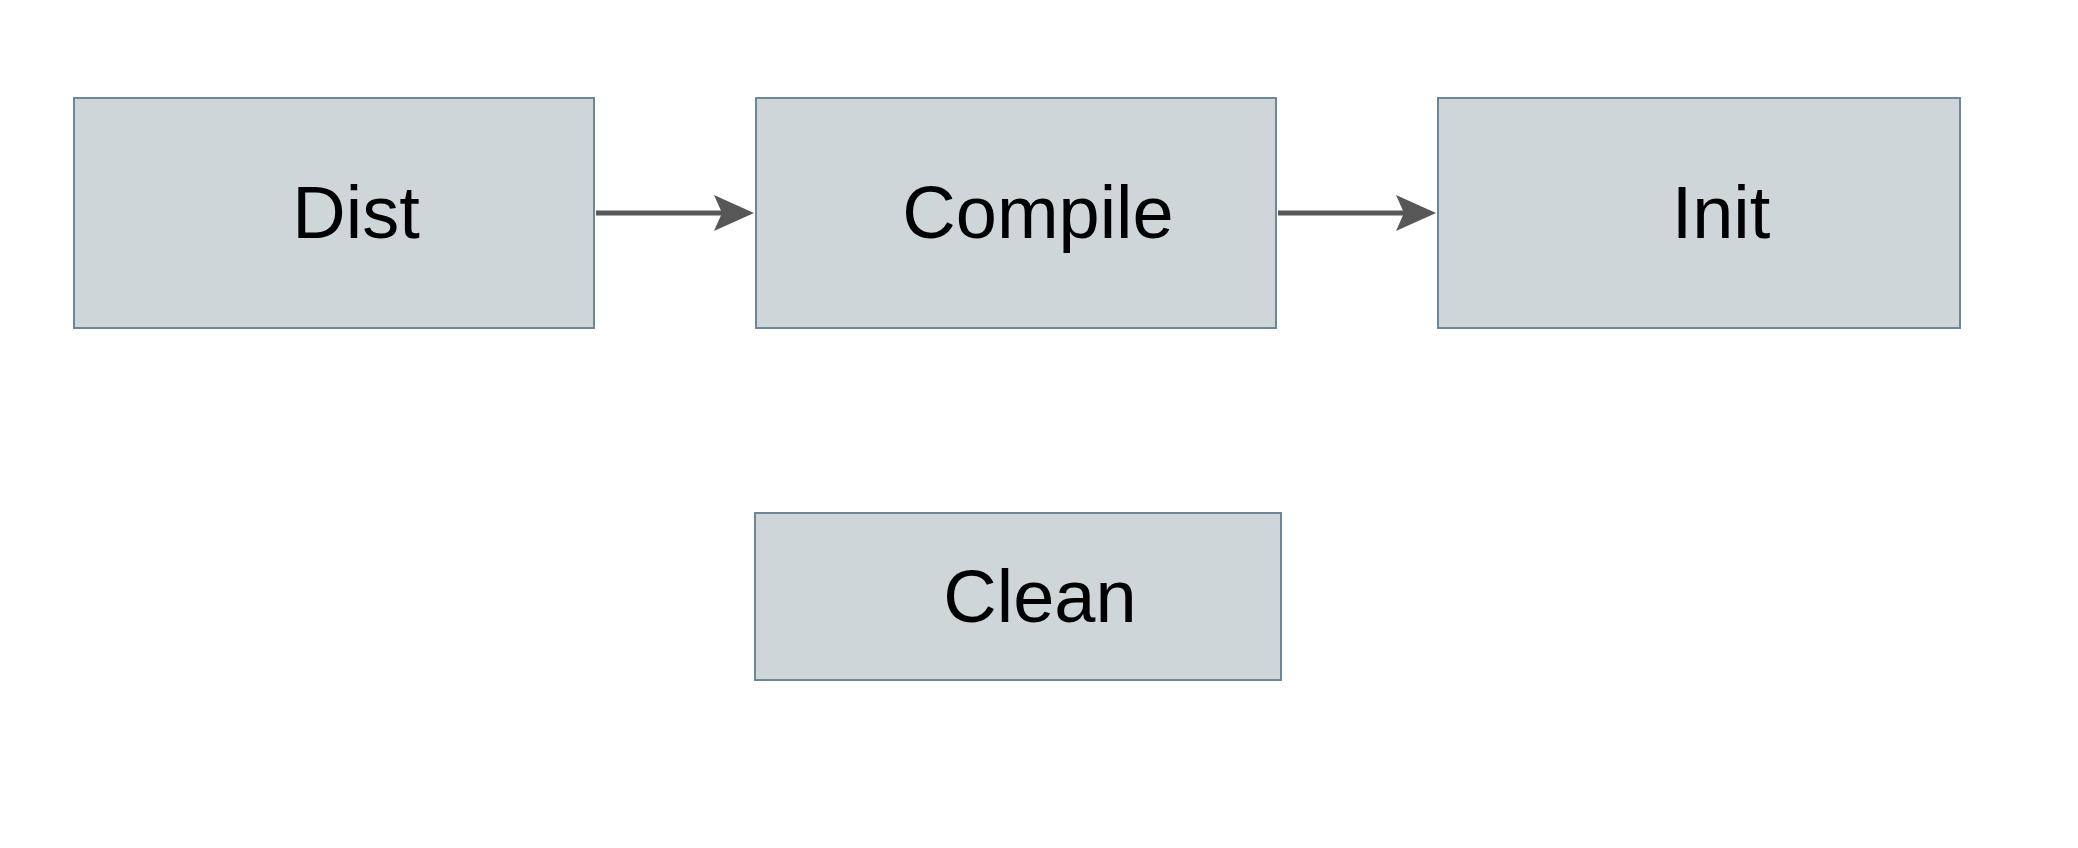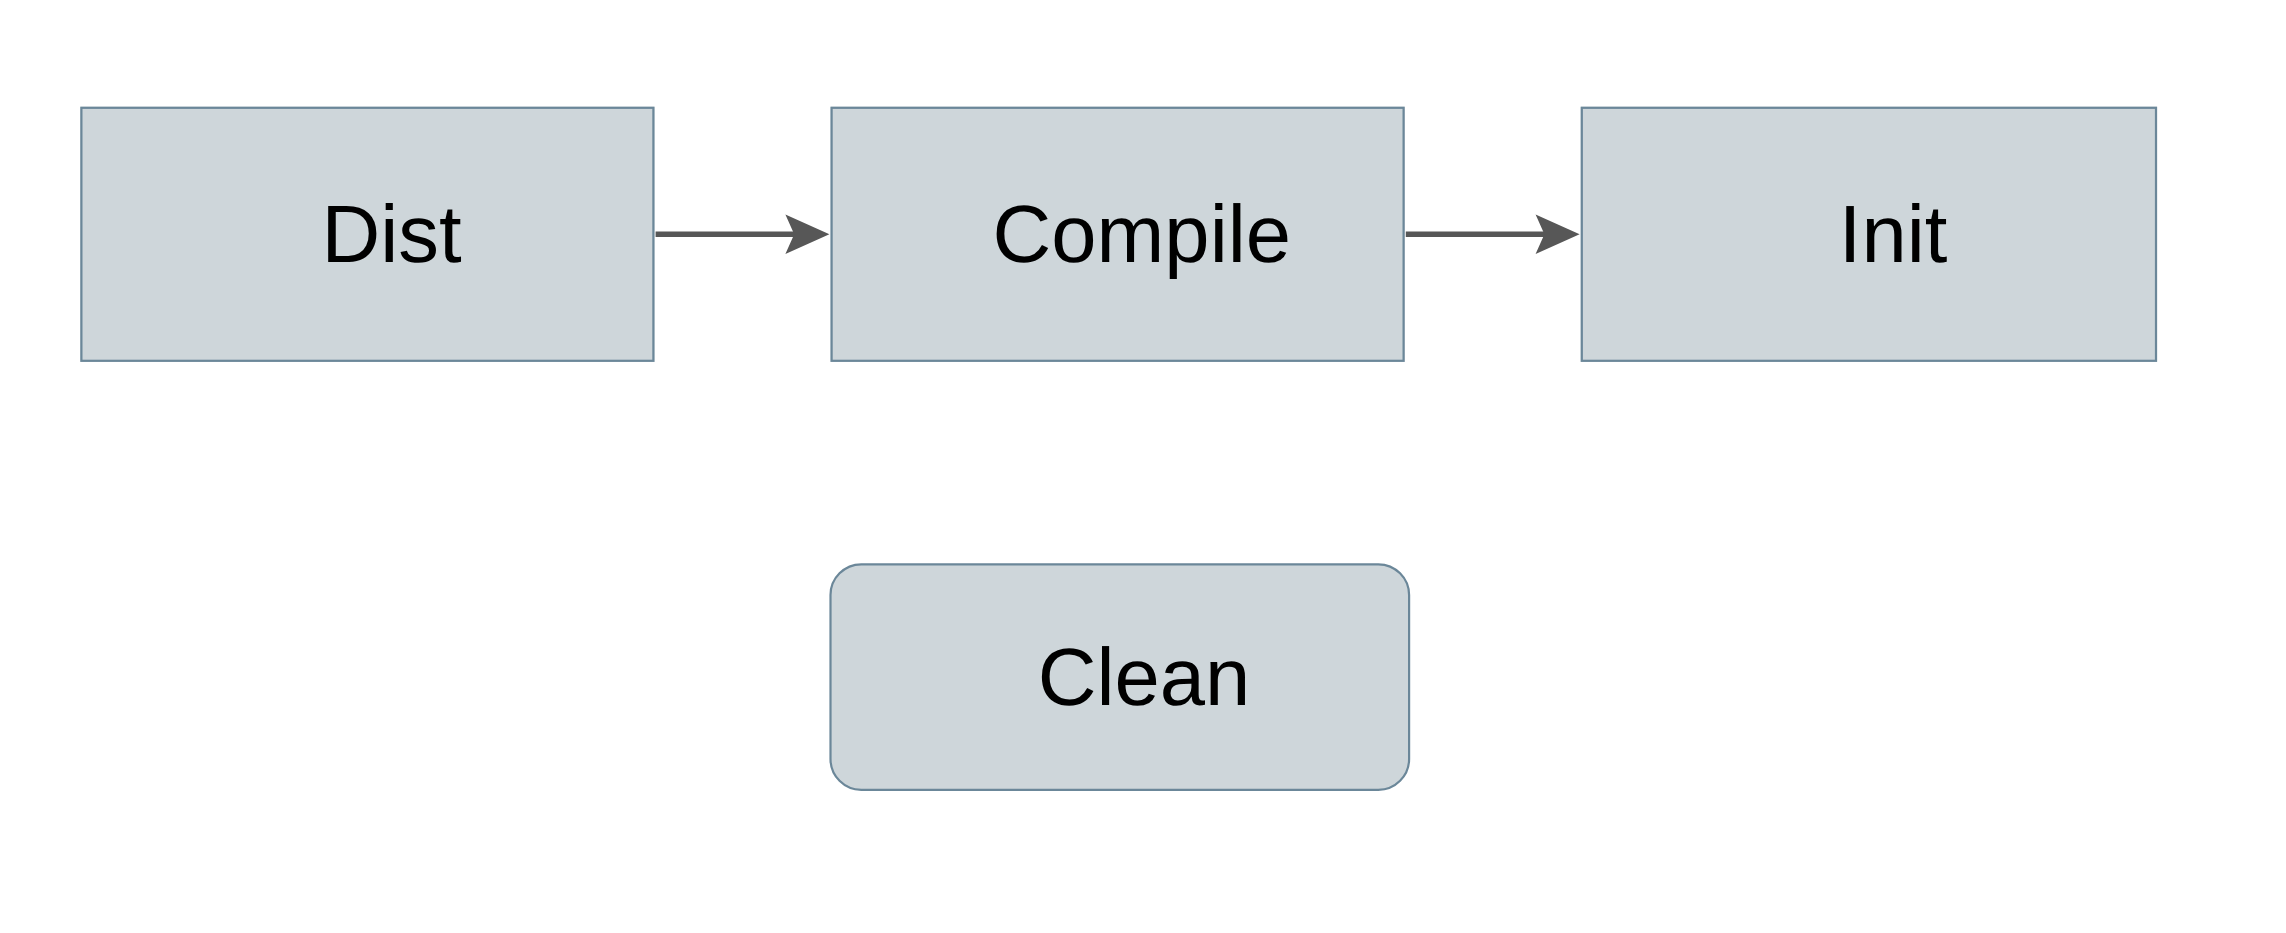--- a/index.html
+++ b/index.html
@@ -77,17 +77,17 @@
   </div>
 
   <div class="node" style="left:1437px; top:97px; width:524px; height:232px;">
     <span class="node-label">Init</span>
   </div>
 
   <div class="node" style="left:755px; top:97px; width:522px; height:232px;">
     <span class="node-label">Compile</span>
   </div>
 
-  <div class="node" style="left:754px; top:512px; width:528px; height:207px;border-radius:29px;">
+  <div class="node" style="left:754px; top:512px; width:528px; height:169px;">
     <span class="node-label">Clean</span>
   </div>
 
 </div>
 
 </body></html>

